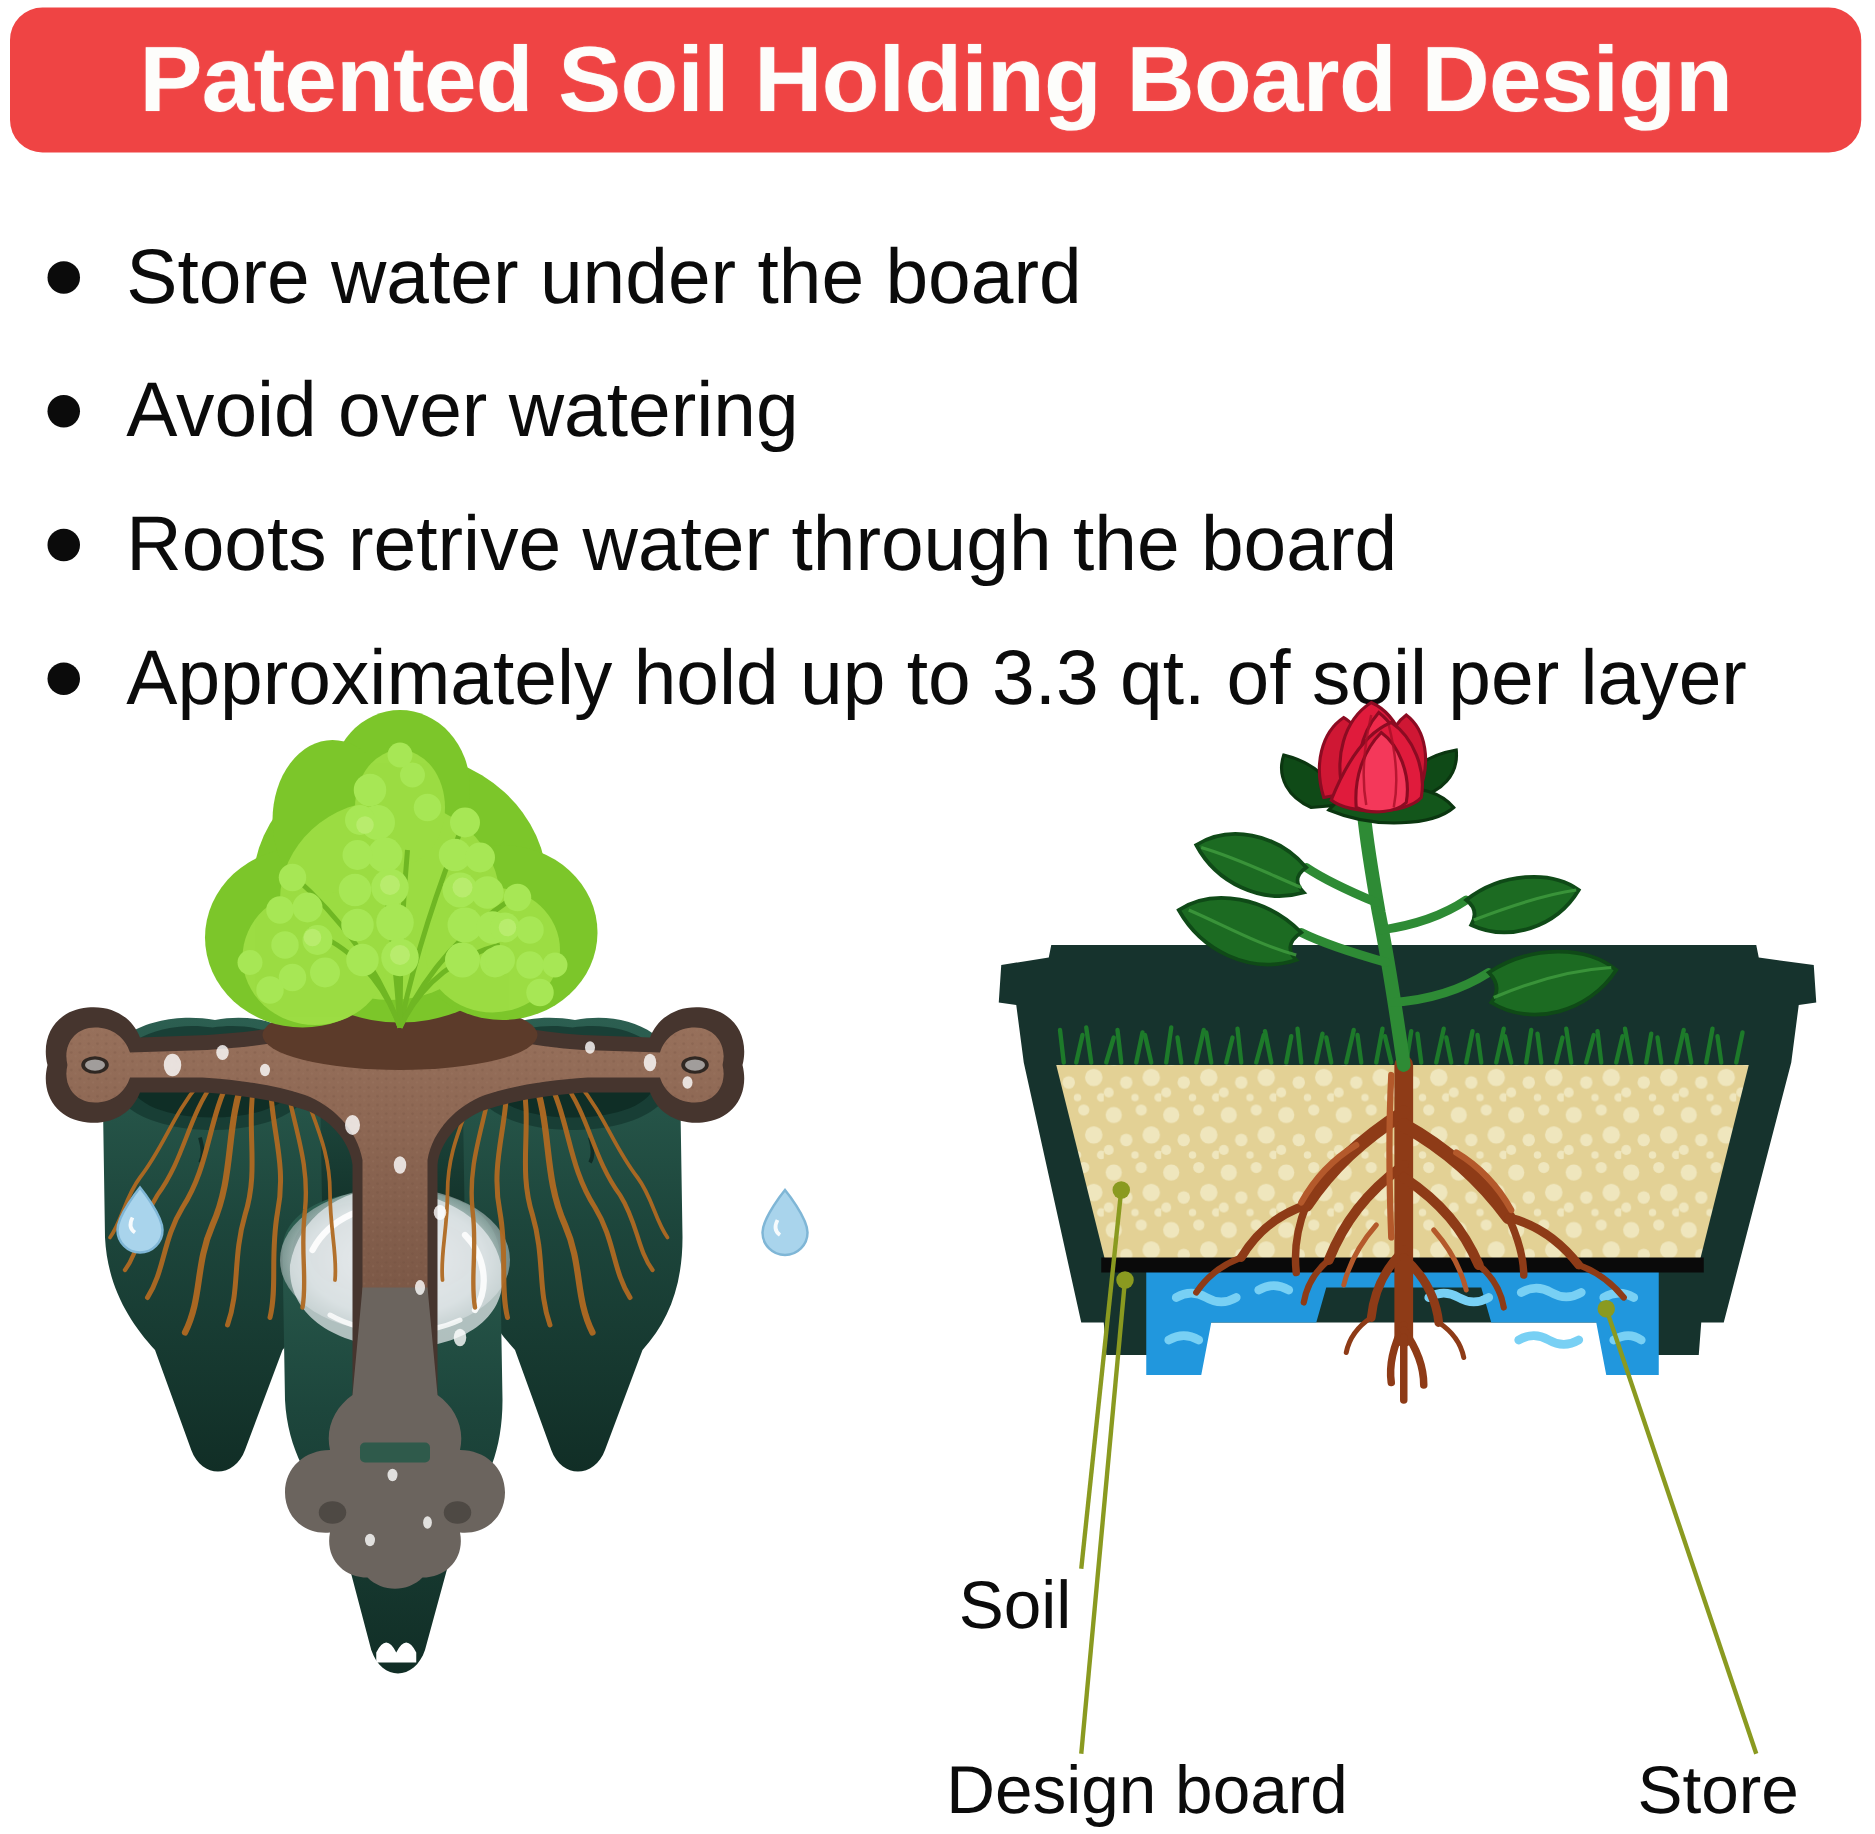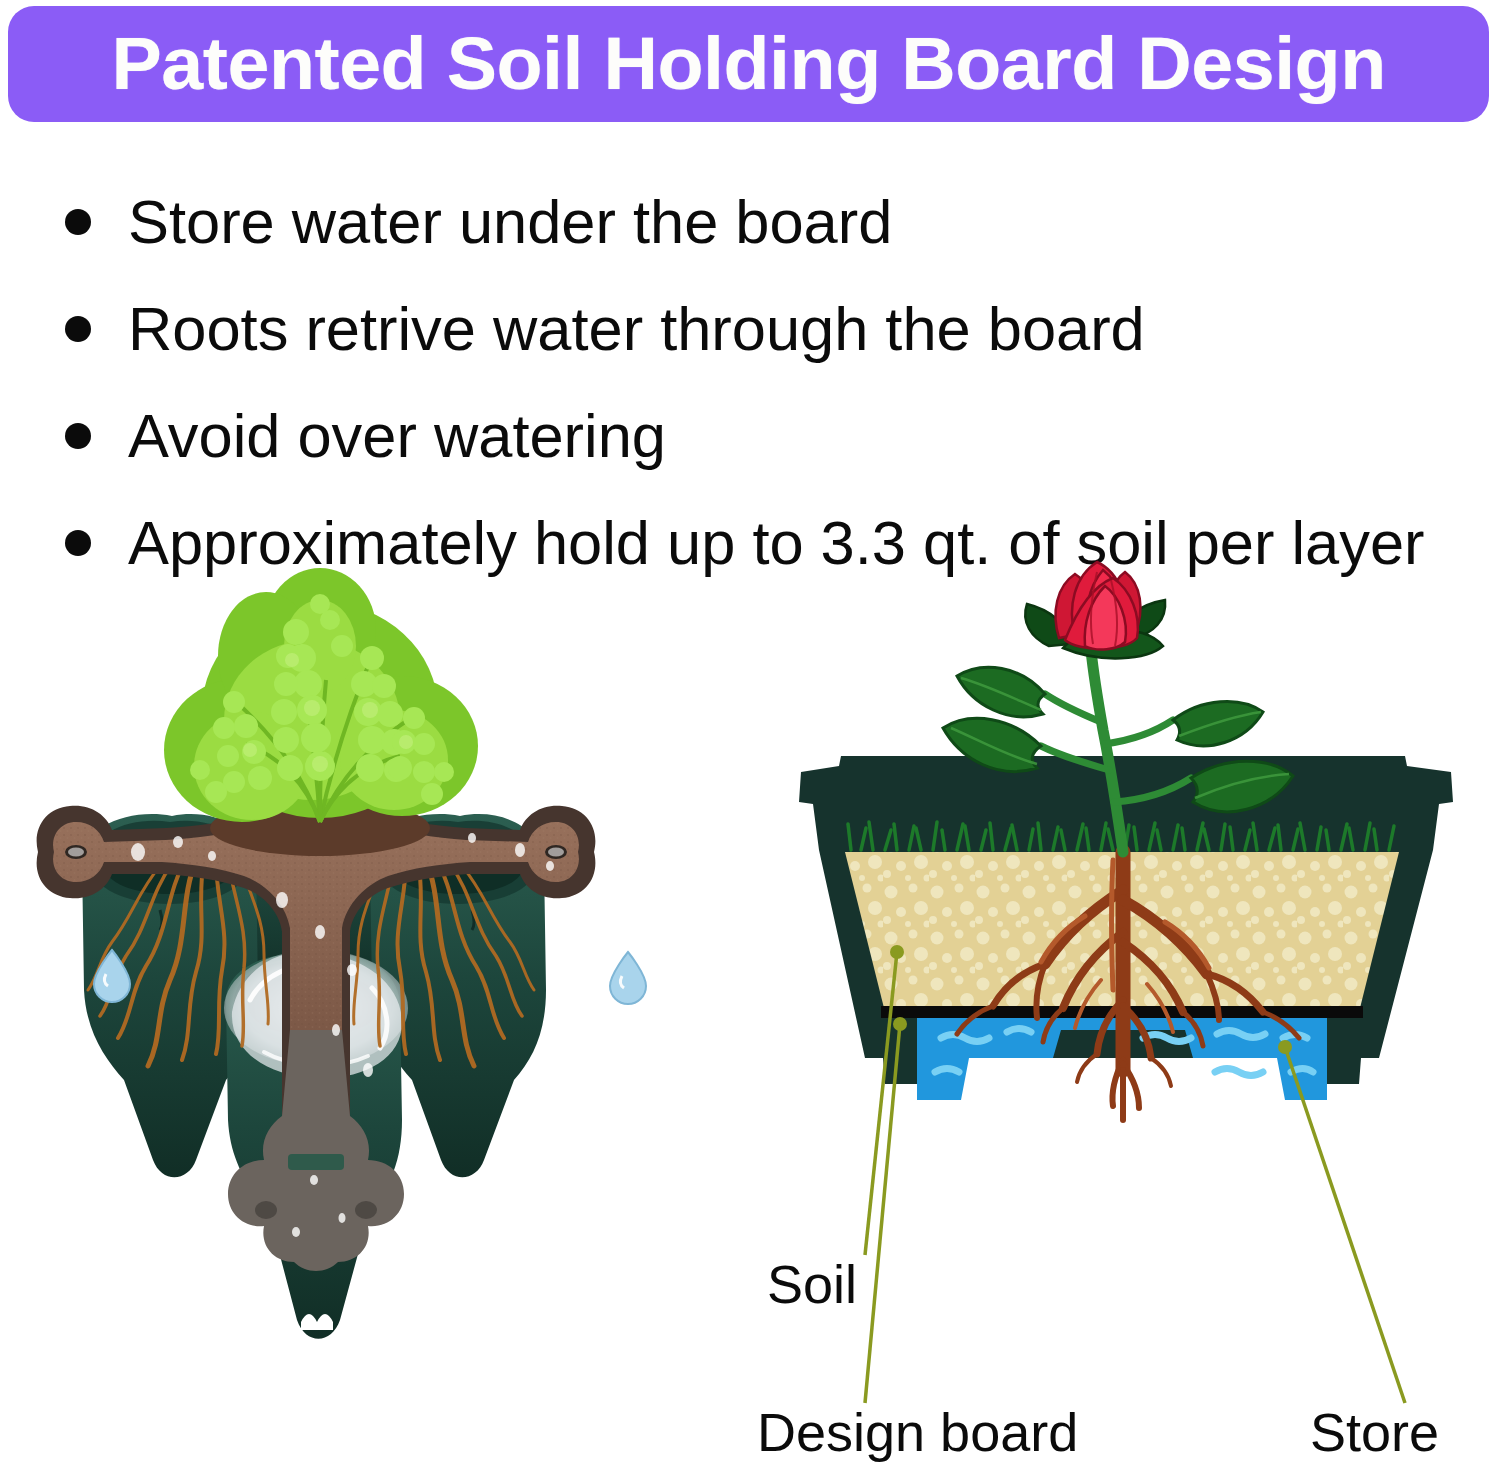--- a/index.html
+++ b/index.html
@@ -12,42 +12,42 @@
     position: relative;
     overflow: hidden;
     font-family: "Liberation Sans", sans-serif;
   }
 
   
   #banner {
     position: absolute;
     left: 8px; top: 6px;
     width: 1481px; height: 116px;
-    background: #8b5cf6;
+    background: #ef4444;
     border-radius: 26px;
     display: flex;
     align-items: center;
     justify-content: center;
   }
   #banner-title {
     color: #fdfdfb;
     font-family: "Liberation Sans Narrow", "Liberation Sans", sans-serif;
     font-weight: bold;
     font-size: 74px;
     letter-spacing: -0.5px;
     white-space: nowrap;
     transform: scaleX(1.02);
     line-height: 1;
     text-shadow: 0 0 1px rgba(255,255,255,.5);
   }
 
   
   #bullets {
     position: absolute;
-    left: 65px; top: 168px;
+    left: 38px; top: 168px;
     width: 1430px;
   }
   .bullet-row {
     display: flex;
     align-items: center;
     height: 107px;
   }
   .bullet-dot {
     width: 26px; height: 26px;
     border-radius: 50%;
@@ -100,26 +100,26 @@
 
 <div id="bullets">
 
   <div class="bullet-row">
     <span class="bullet-dot"></span>
     <span class="bullet-text">Store water under the board</span>
   </div>
 
   <div class="bullet-row">
     <span class="bullet-dot"></span>
-    <span class="bullet-text">Roots retrive water through the board</span>
+    <span class="bullet-text">Avoid over watering</span>
   </div>
 
   <div class="bullet-row">
     <span class="bullet-dot"></span>
-    <span class="bullet-text">Avoid over watering</span>
+    <span class="bullet-text">Roots retrive water through the board</span>
   </div>
 
   <div class="bullet-row">
     <span class="bullet-dot"></span>
     <span class="bullet-text">Approximately hold up to 3.3 qt. of soil per layer</span>
   </div>
 
 </div>
 
 <div id="figures">

